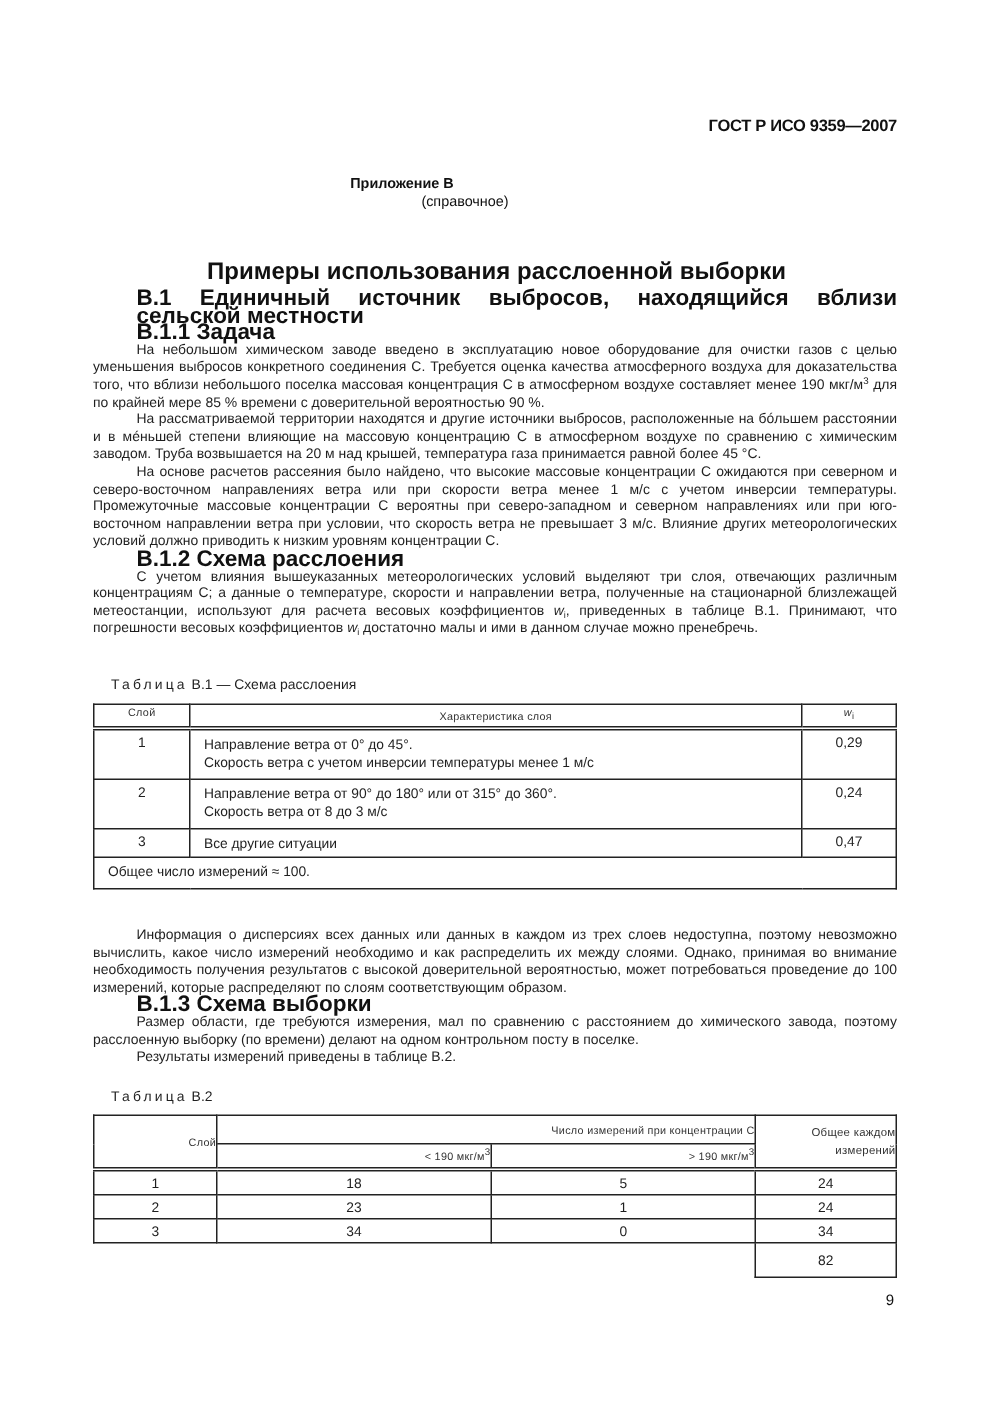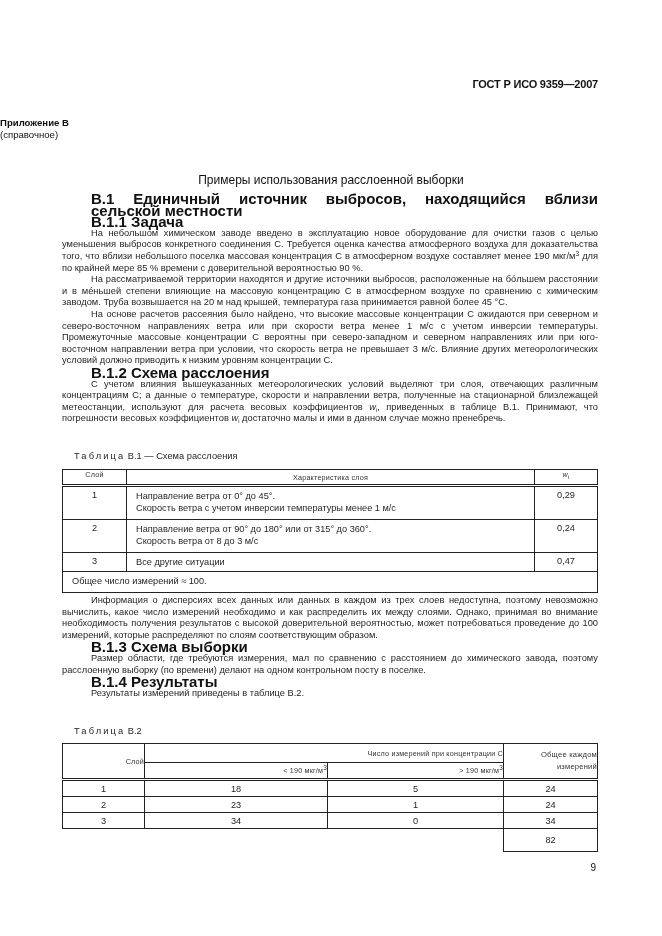--- a/index.html
+++ b/index.html
@@ -1,25 +1,25 @@
 <!DOCTYPE html>
 <html><head>
 <meta charset="utf-8">
 <style>
   html, body { margin: 0; padding: 0; background: #ffffff; }
   body { width: 662px; height: 936px; position: relative; overflow: hidden;
          font-family: "Liberation Sans", "DejaVu Sans", sans-serif; color: #1a1a1a; }
   .page { position: absolute; left: 0; top: 0; width: 662px; height: 936px; }
   .running-header { position: absolute; top: 78px; right: 64px; font-size: 11px; font-weight: bold;
                     letter-spacing: -0.2px; color: #111; }
-  .annex { position: absolute; top: 117px; left: 0; width: 620px; text-align: left;
+  .annex { position: absolute; top: 117px; left: 0; width: 620px; text-align: center;
            font-size: 9.6px; line-height: 12px; color: #111; }
   .annex .t1 { font-weight: bold; }
   .main-title { position: absolute; top: 173px; left: 0; width: 662px; text-align: center;
-                font-size: 12px; font-weight: normal; color: #111; }
+                font-size: 16px; font-weight: bold; color: #111; }
   .body-text { position: absolute; left: 62px; width: 536px; font-size: 9.3px; line-height: 11.6px;
                text-align: justify; color: #1f1f1f; }
   .body-text p { margin: 0; text-indent: 29px; }
   .body-text h3 { margin: 0; padding-left: 29px; font-size: 15px; font-weight: bold; color: #111; line-height: 11.6px; }
   sup { font-size: 6.5px; line-height: 0; vertical-align: 3px; }
   sub { font-size: 6px; line-height: 0; vertical-align: -2px; }
   .caption { position: absolute; left: 74px; font-size: 9.3px; color: #1f1f1f; }
   .caption .spaced { letter-spacing: 2.1px; }
   table { border-collapse: collapse; position: absolute; font-size: 9.2px; color: #1f1f1f; }
   td, th { border: 1px solid #222; padding: 0; font-weight: normal; }
@@ -105,25 +105,24 @@
             <div>Все другие ситуации</div>
           </td>
         <td class="c-w">0,47</td>
       </tr>
       <tr class="foot">
         <td colspan="3">Общее число измерений ≈ 100.</td>
       </tr>
     </tbody>
   </table>
 
-  <div class="body-text" style="top:595px;">
+  <div class="body-text" style="top:618px;">
     <p>Информация о дисперсиях всех данных или данных в каждом из трех слоев недоступна, поэтому невозможно вычислить, какое число измерений необходимо и как распределить их между слоями. Однако, принимая во внимание необходимость получения результатов с высокой доверительной вероятностью, может потребоваться проведение до 100 измерений, которые распределяют по слоям соответствующим образом.</p>
     <h3>B.1.3 Схема выборки</h3>
     <p>Размер области, где требуются измерения, мал по сравнению с расстоянием до химического завода, поэтому расслоенную выборку (по времени) делают на одном контрольном посту в поселке.</p>
-    <h3>B.1.4 Результаты</h3>
     <p>Результаты измерений приведены в таблице B.2.</p>
   </div>
 
   <div class="caption" style="top:726px;">
     <span class="spaced">Таблица</span><span> B.2</span>
   </div>
 
   <table class="t2">
     <thead>
       <tr class="h-top">

